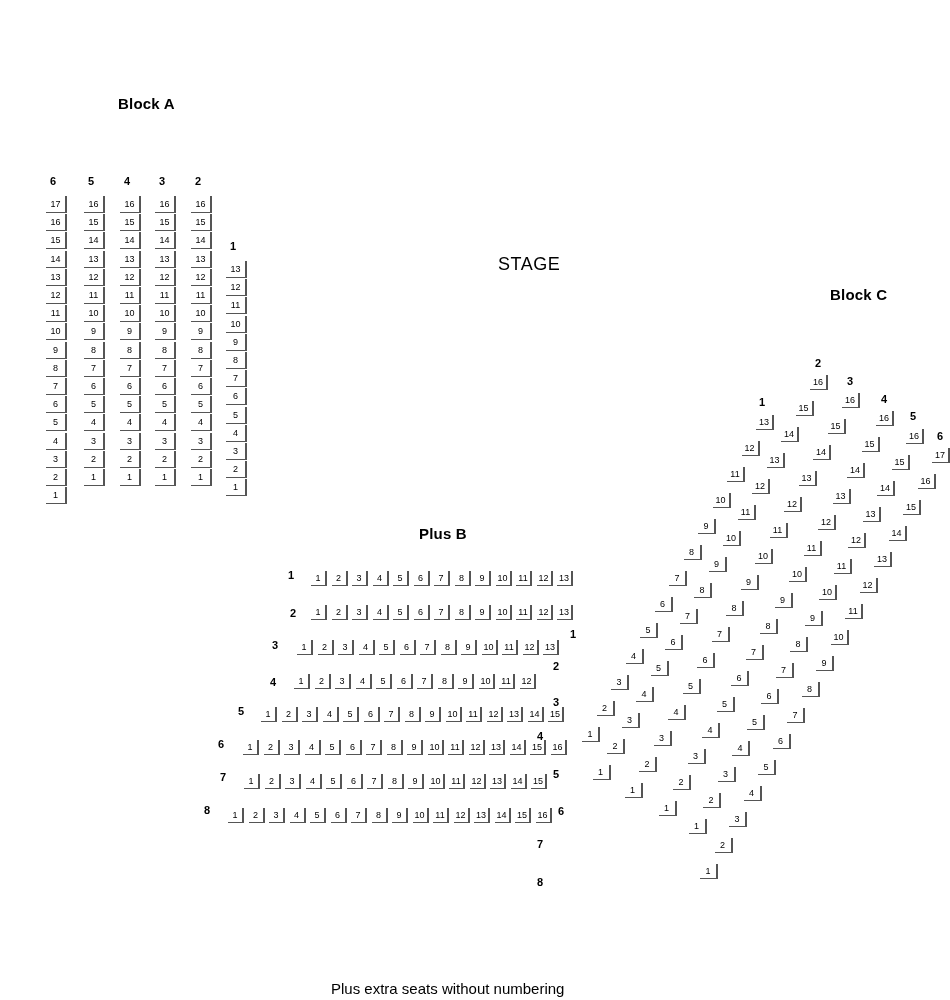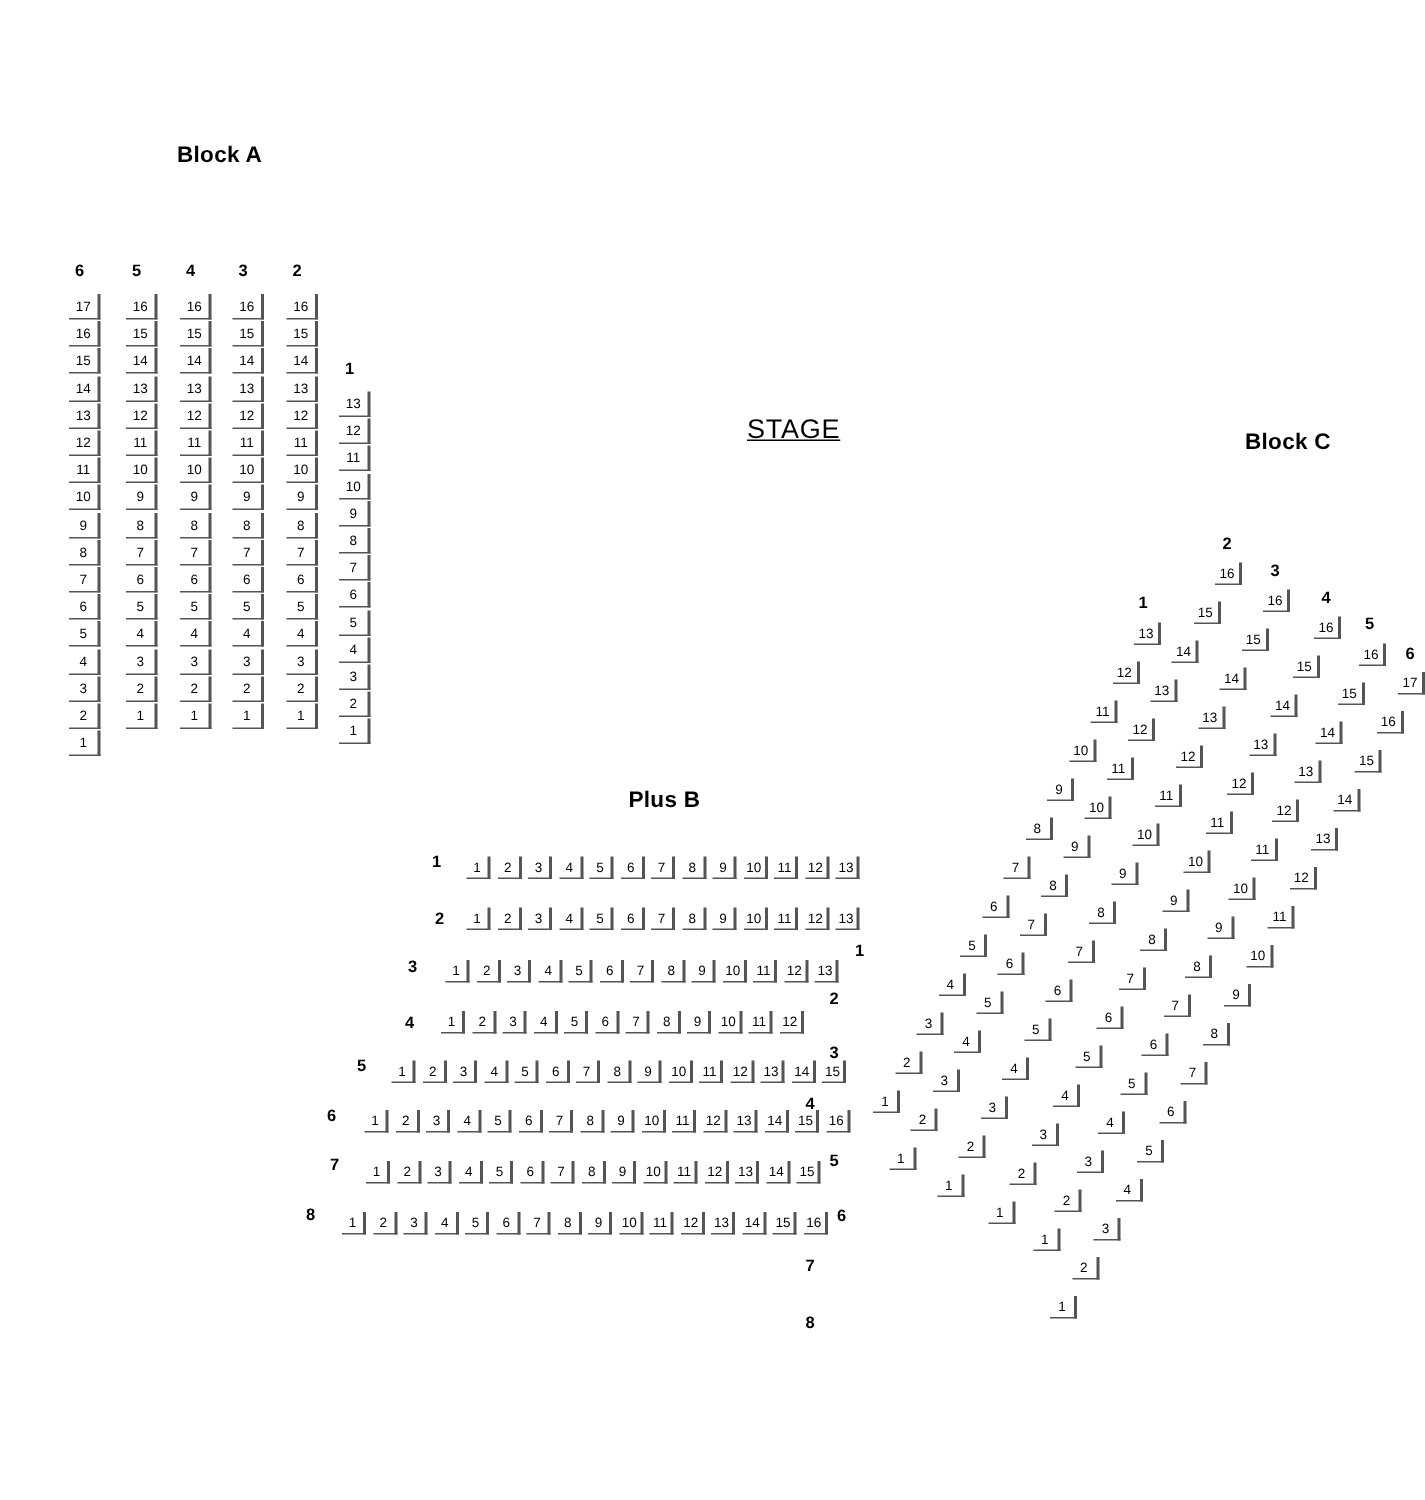--- a/index.html
+++ b/index.html
@@ -69,21 +69,22 @@
     height: 17px;
     line-height: 17px;
     border-bottom: 1px solid #555;
     border-right: 2px solid #555;
   }
 </style>
 </head>
 <body>
 
 <div id="stage-area">
-    <div class="stage-text" style="left: 498px; top: 276px; text-decoration: underline;">STAGE</div>
+    <div class="stage-text" style="left: 498px; top: 254px;">STAGE</div>
+    <div class="footnote" style="left: 331px; top: 980px;">Plus extra seats without numbering</div>
     <div class="blk-label" style="left: 118px; top: 95px;">Block A</div>
     <div class="row-num" style="left: 50px; top: 175px;">6</div>
     <div class="seat a-seat" style="left: 46px; top: 196px;">17</div>
     <div class="seat a-seat" style="left: 46px; top: 214.2px;">16</div>
     <div class="seat a-seat" style="left: 46px; top: 232.4px;">15</div>
     <div class="seat a-seat" style="left: 46px; top: 250.6px;">14</div>
     <div class="seat a-seat" style="left: 46px; top: 268.8px;">13</div>
     <div class="seat a-seat" style="left: 46px; top: 287px;">12</div>
     <div class="seat a-seat" style="left: 46px; top: 305.2px;">11</div>
     <div class="seat a-seat" style="left: 46px; top: 323.4px;">10</div>

